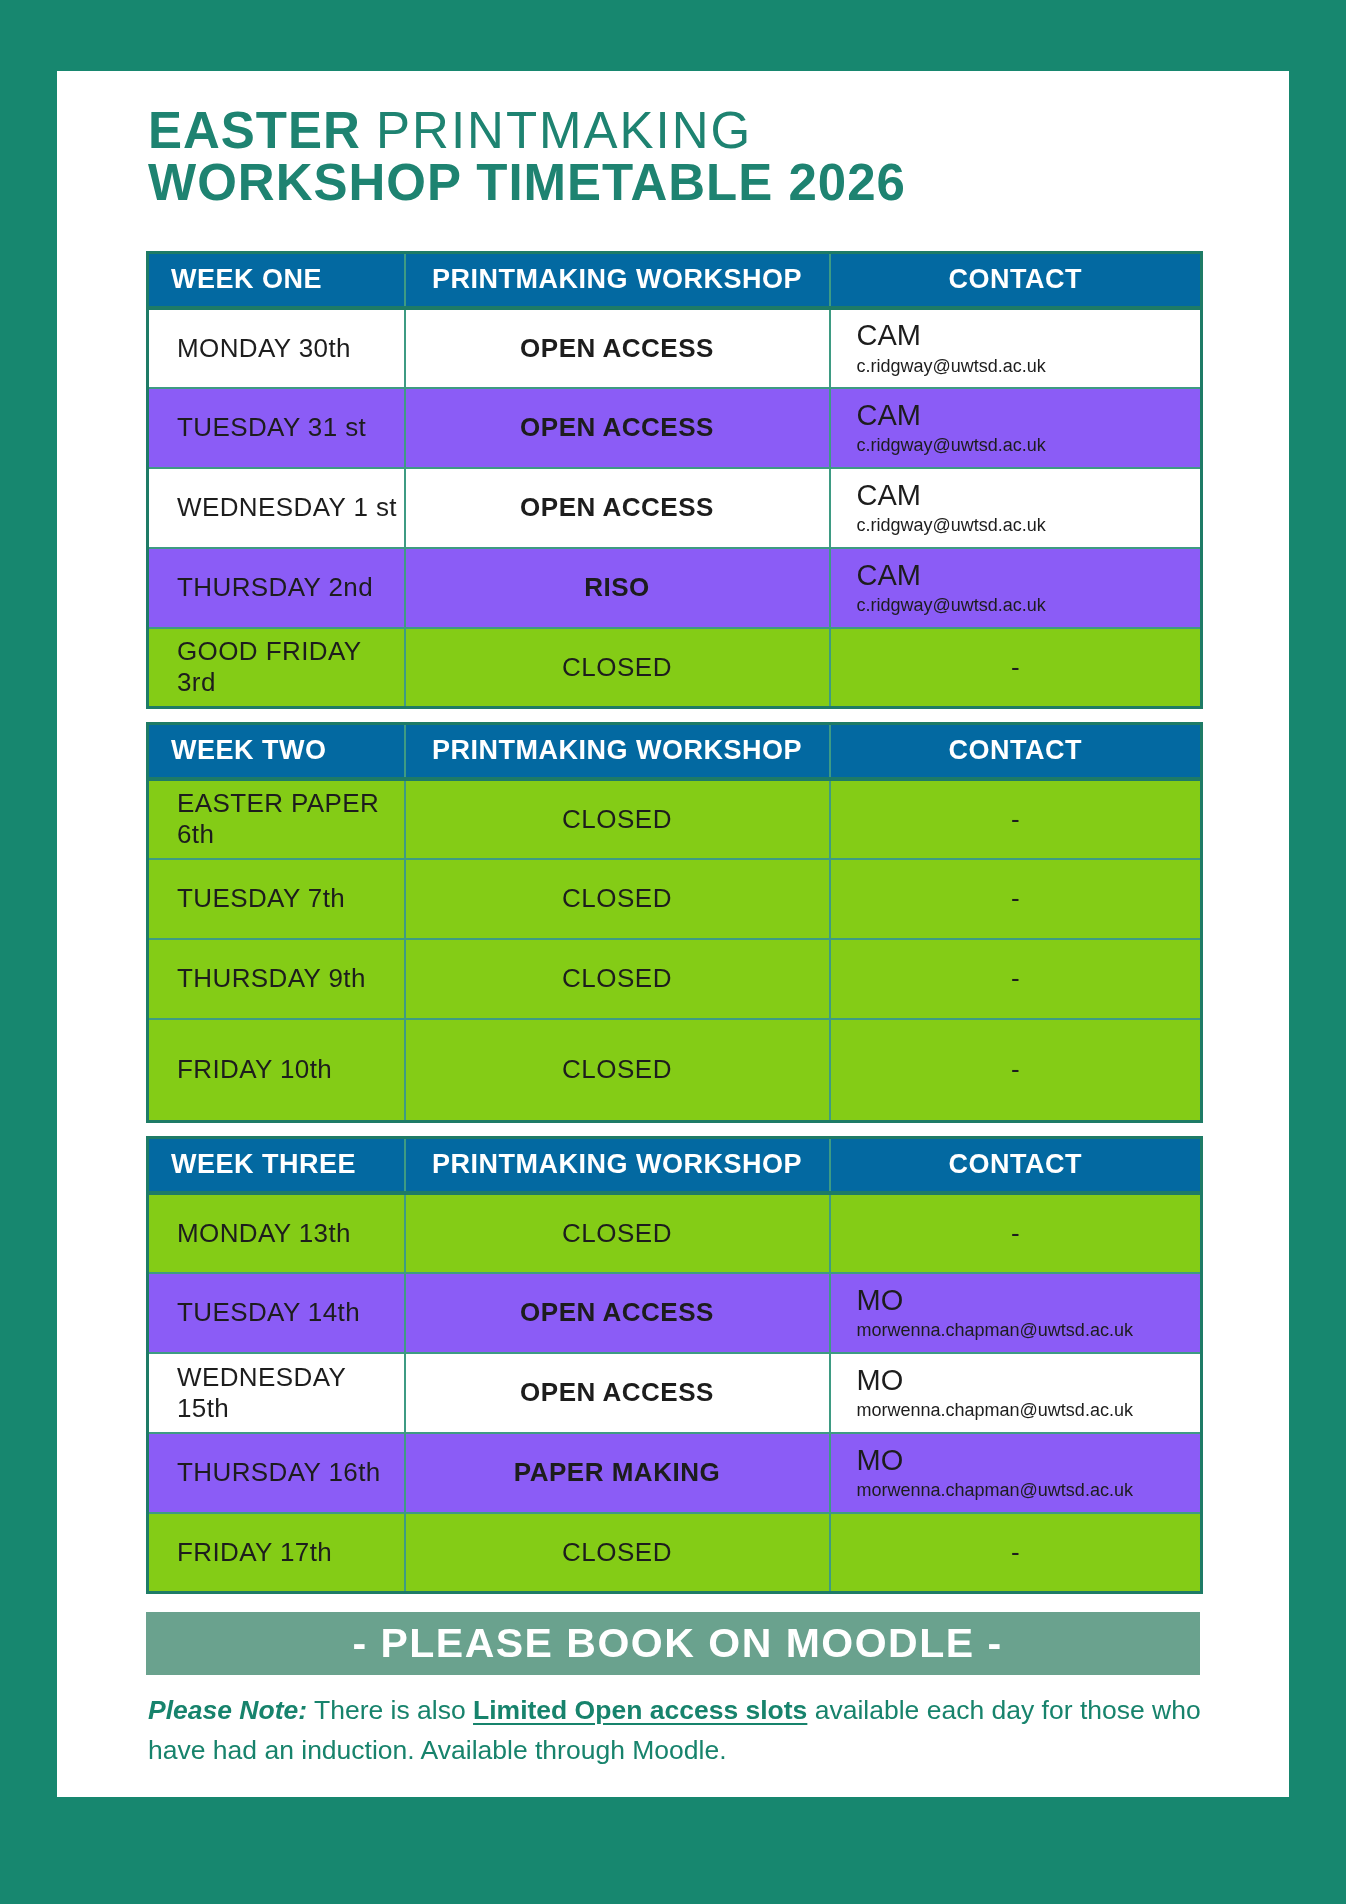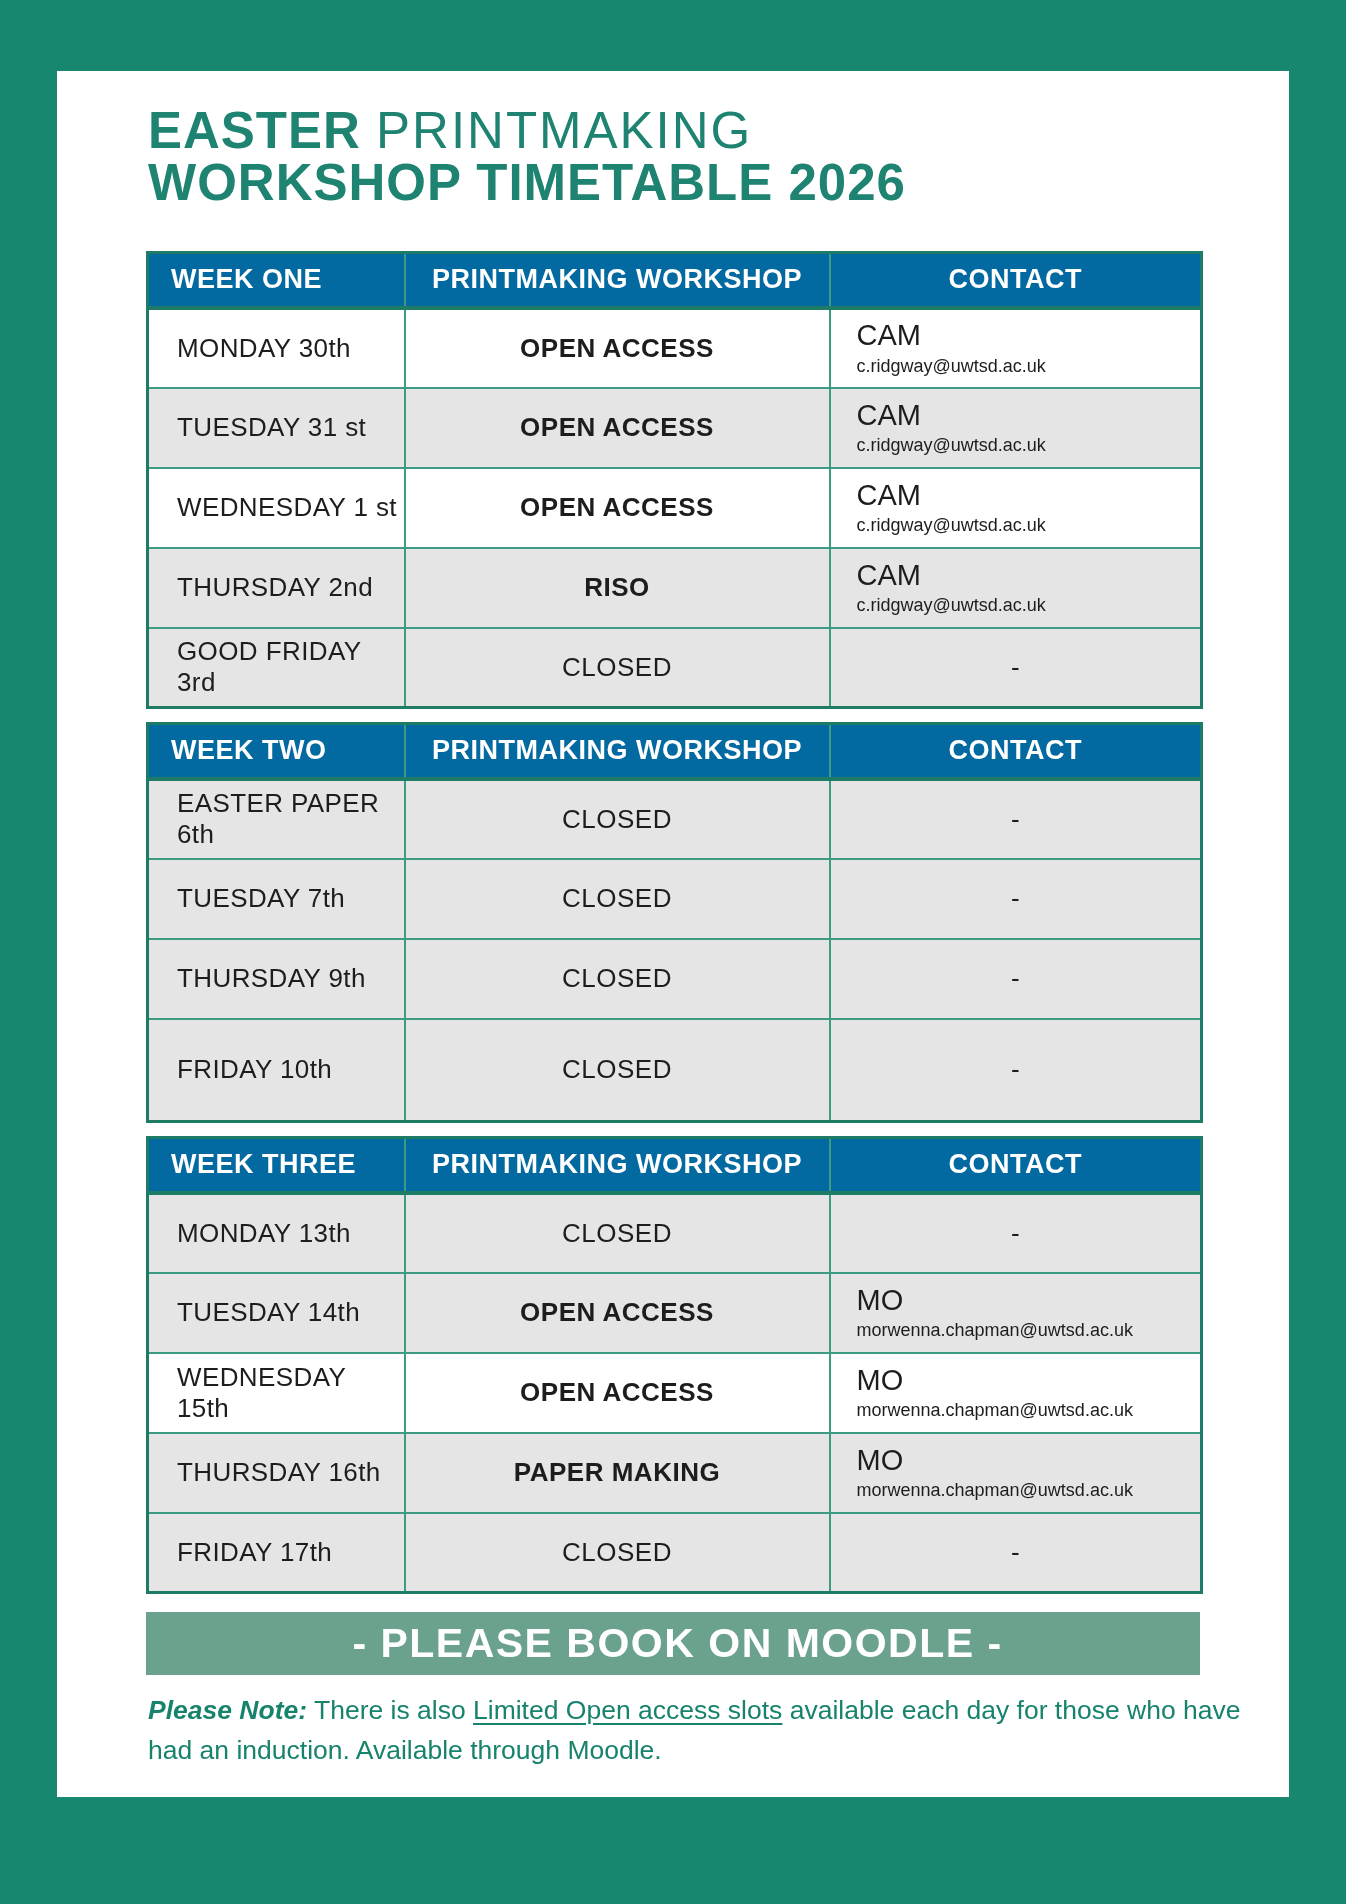--- a/index.html
+++ b/index.html
@@ -58,22 +58,22 @@
   .week-table th.col1 { width: 425px; }
   .week-table th.col2 { width: 372px; }
   .week-table td {
     border: 2px solid #3E9B83;
     height: 80px;
     vertical-align: middle;
     color: #1D1D1D;
   }
   .week-table tr.tall td { height: 103px; }
   .row-white { background: #ffffff; }
-  .row-green { background: #e5e5e5; }
-  .row-peach { background: #e5e5e5; }
+  .row-green { background: #8b5cf6; }
+  .row-peach { background: #84cc16; }
   td.day-cell {
     font-size: 26px;
     padding-left: 28px;
     letter-spacing: 0.4px;
   }
   td.workshop-cell { text-align: center; font-size: 26px; }
   td.workshop-cell.w-bold { font-weight: 800; letter-spacing: 0.5px; }
   td.workshop-cell.w-plain { font-weight: 400; letter-spacing: 0.5px; }
   td.contact-cell { padding-left: 26px; }
   td.contact-cell.c-dash { text-align: center; padding-left: 0; font-size: 26px; font-weight: 400; }
@@ -103,21 +103,21 @@
   .note {
     margin: 16px 0 0 91px;
     width: 1110px;
     font-size: 26.5px;
     line-height: 1.5;
     color: #17836C;
     font-weight: 500;
   }
   .note-prefix { font-weight: 800; font-style: italic; }
   .note-strong {
-    font-weight: 400;
+    font-weight: 700;
     text-decoration: underline;
     text-underline-offset: 4px;
     text-decoration-thickness: 2px;
   }
 </style>
 </head>
 <body>
 
 <main class="sheet">
 

